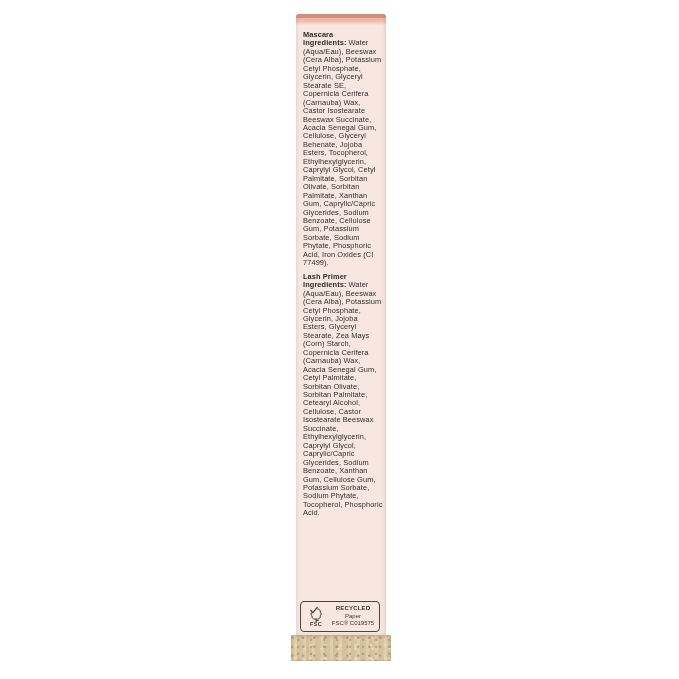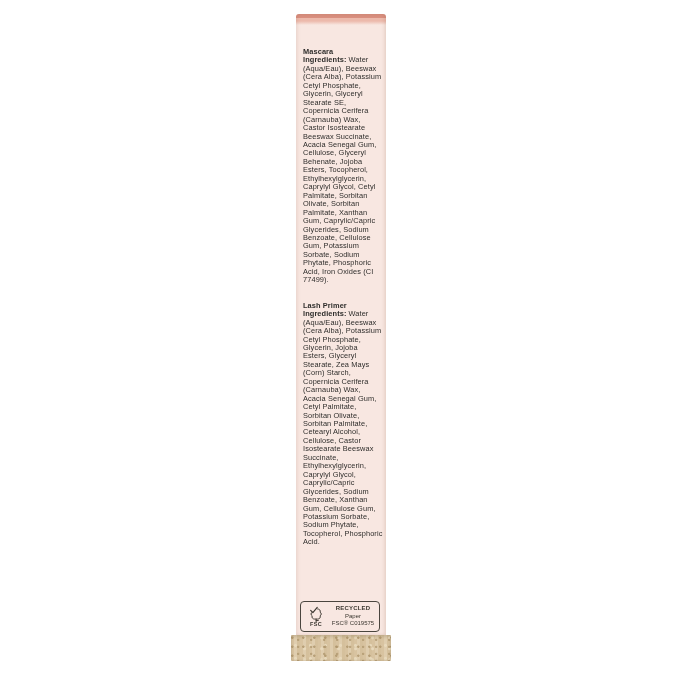--- a/index.html
+++ b/index.html
@@ -12,21 +12,21 @@
     background:linear-gradient(#d98f7f 0px,#d98f7f 4px,#ecb9ab 4px,#ecb9ab 7px,#f8e7e1 11px,#f8e7e1 100%);
     border-radius:3px 3px 0 0;
     box-shadow:inset 2px 0 3px rgba(150,90,70,0.10), inset -2px 0 3px rgba(150,90,70,0.14);
     overflow:hidden;
   }
   .ingredients{
     position:absolute;left:7px;top:17px;width:80px;
     font-size:7.4px;line-height:8.45px;color:#2e2d2b;
     letter-spacing:0.1px;
   }
-  .ing-block{margin:17px 0 5px 0;}
+  .ing-block{margin:0 0 5px 0;}
   .ing-label{font-weight:bold;margin-right:2px;}
   .fsc-label{
     position:absolute;left:4px;top:587px;width:80px;height:31px;
     border:1px solid #4a453e;border-radius:4px;
     display:flex;align-items:center;box-sizing:border-box;
     color:#3a362f;background:transparent;
   }
   .fsc-logo{
     width:26px;display:flex;flex-direction:column;align-items:center;justify-content:center;
     padding-left:2px;

